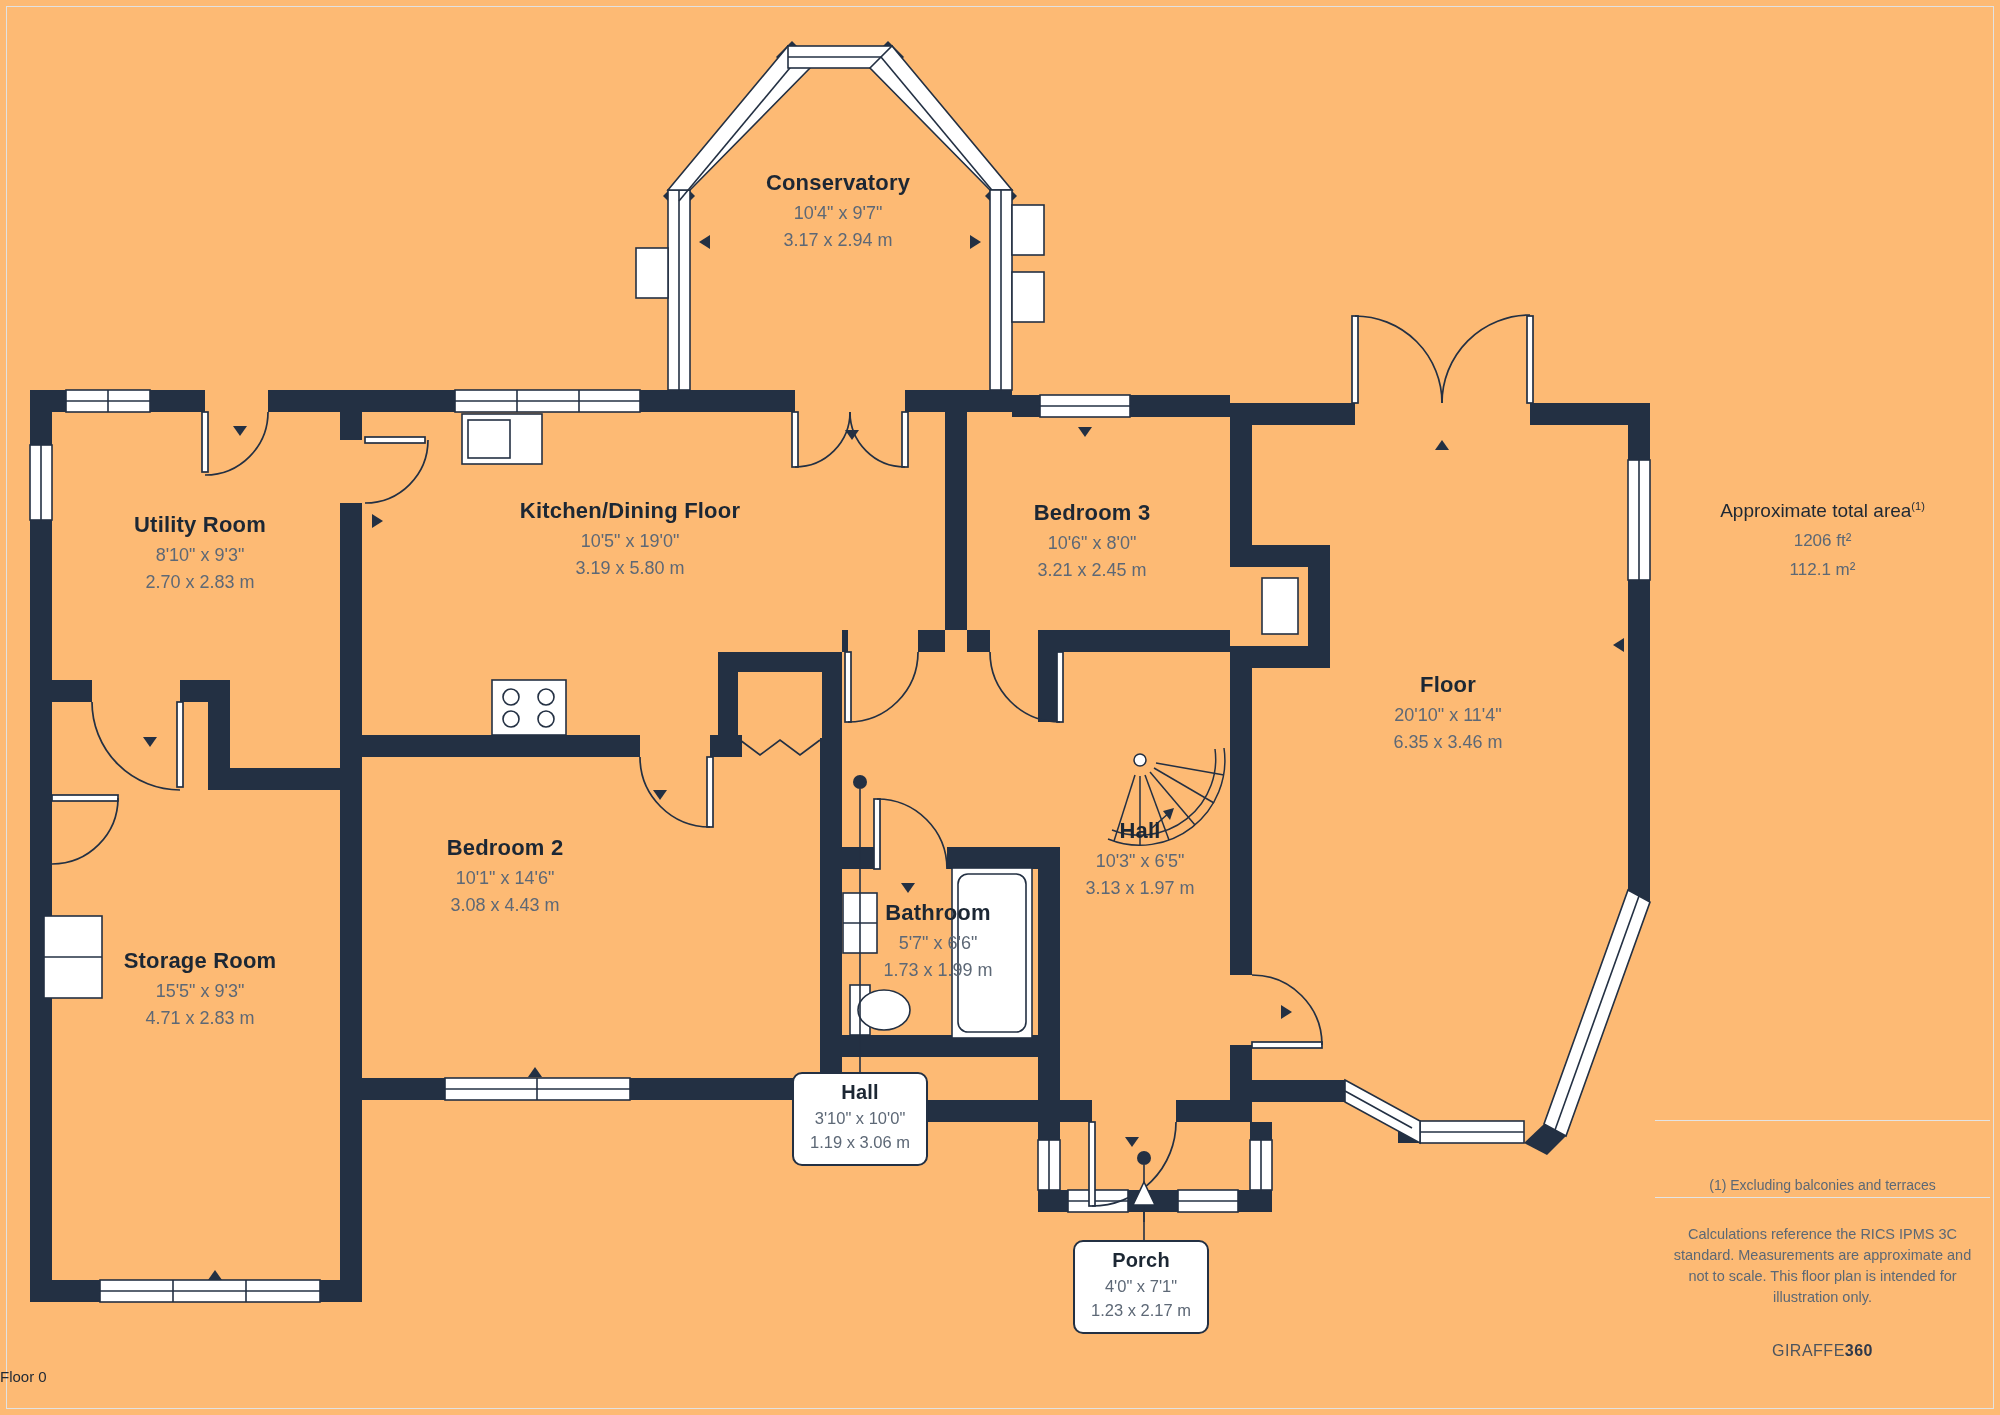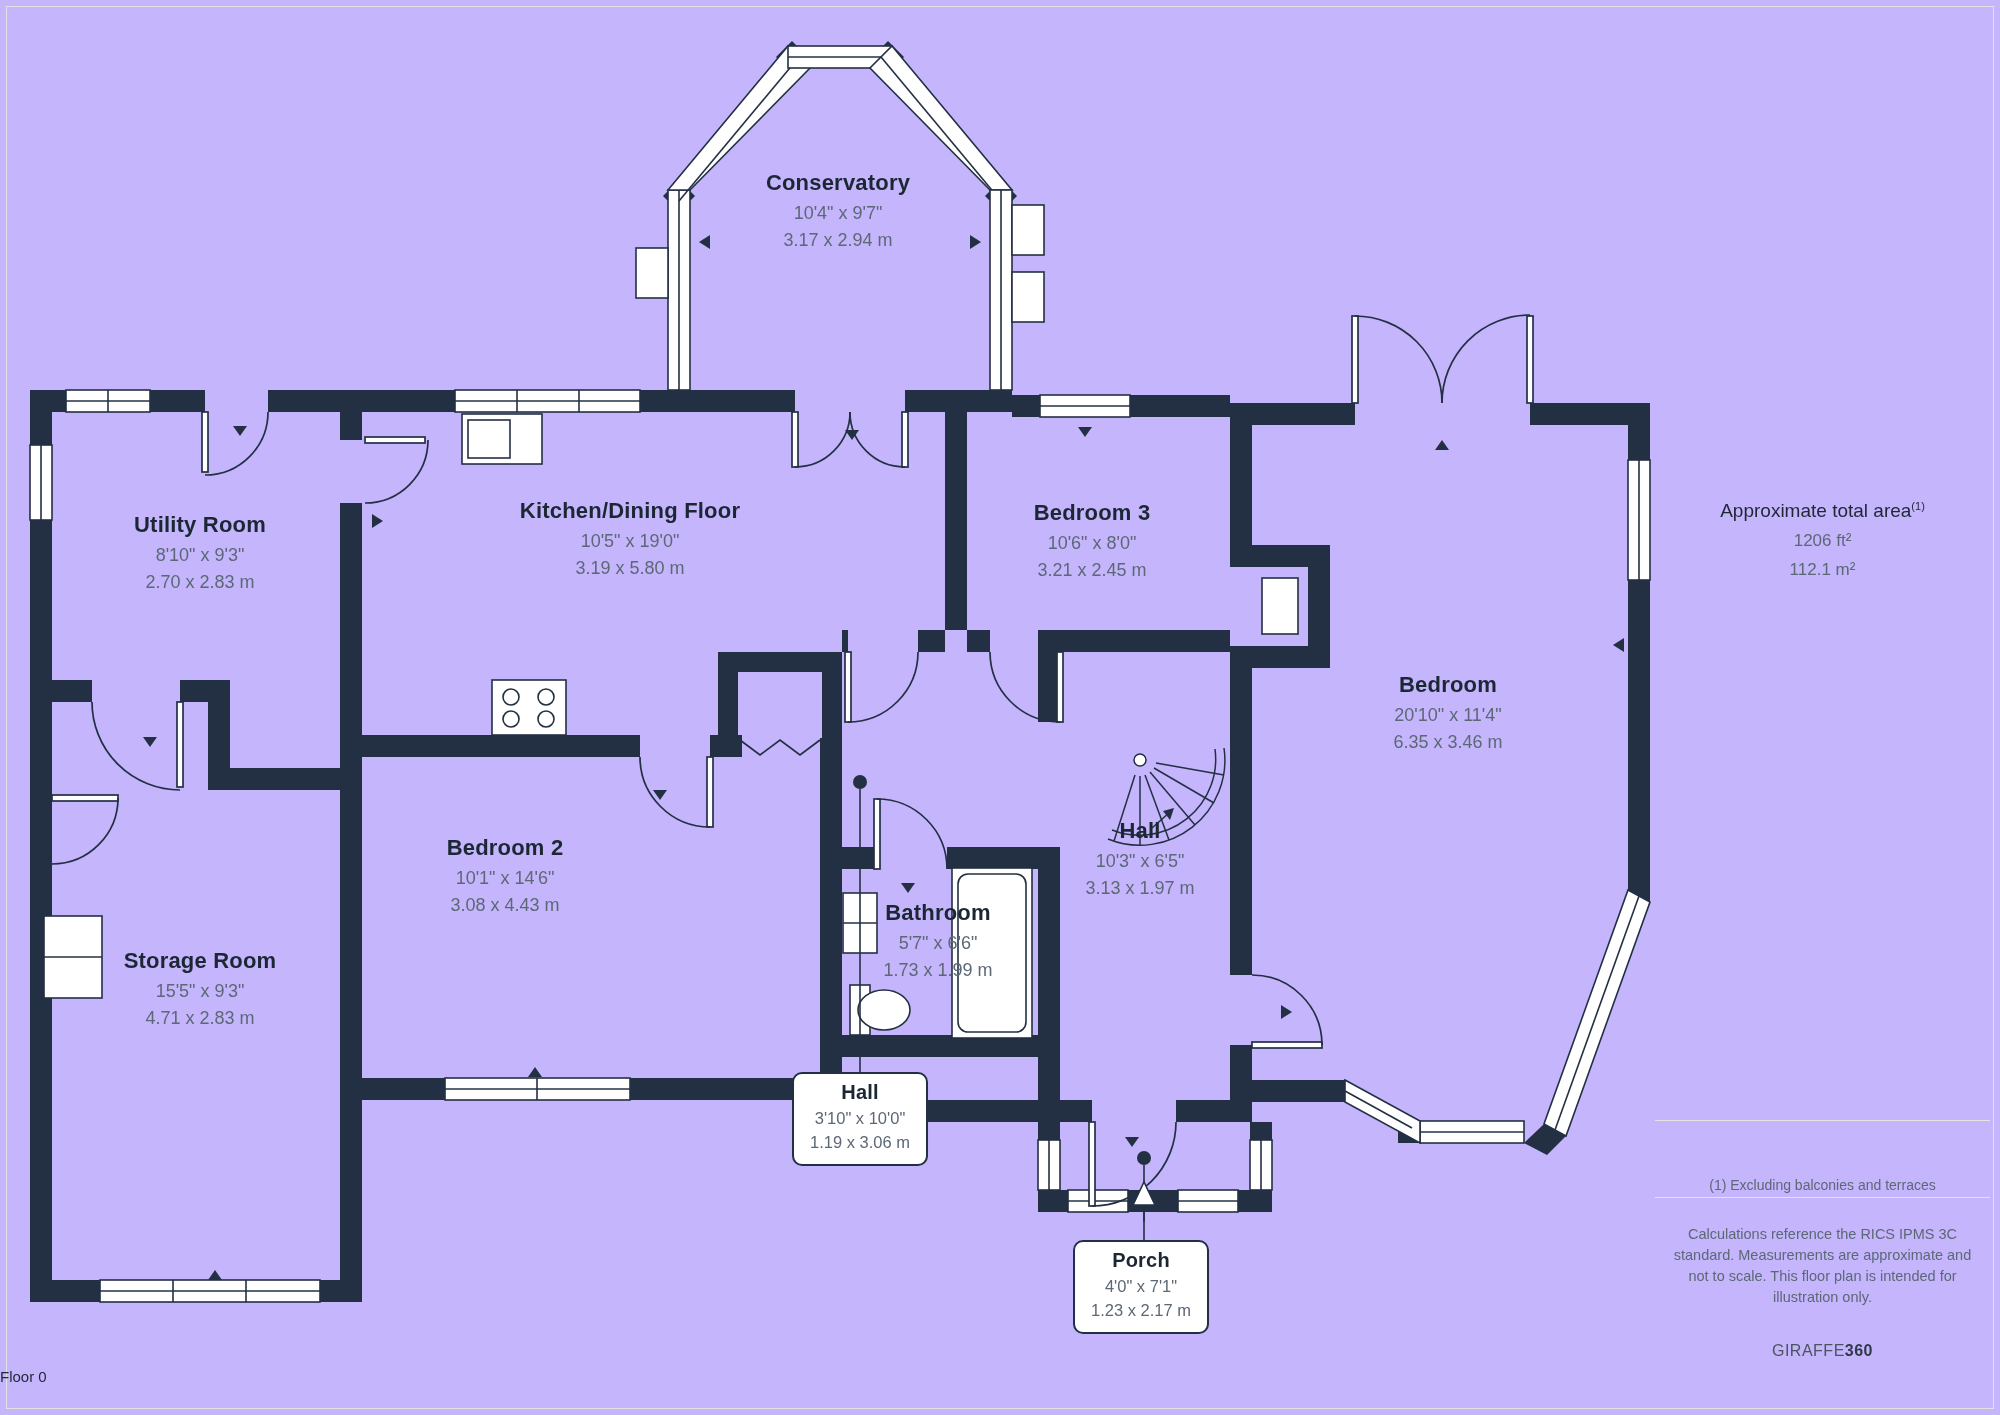--- a/index.html
+++ b/index.html
@@ -1,16 +1,16 @@
 <!DOCTYPE html>
 <html><head>
 <meta charset="utf-8">
 <style>
   html,body{margin:0;padding:0;background:#ffffff;}
-  .page{position:relative;width:2000px;height:1415px;background:#c4b5fd;overflow:hidden;
+  .page{position:relative;width:2000px;height:1415px;background:#fdba74;overflow:hidden;
         font-family:"Liberation Sans","DejaVu Sans",sans-serif;}
   .frame{position:absolute;inset:6px;border:1px solid #e2e2e2;pointer-events:none;}
   .plan-svg{position:absolute;left:0;top:0;}
   .room-label{position:absolute;text-align:center;transform:translateX(-50%);pointer-events:none;white-space:nowrap;}
   .room-name{font-weight:700;font-size:22px;color:#1c2734;letter-spacing:.2px;}
   .room-dims{font-size:18px;color:#5d6876;margin-top:4px;line-height:1.5;}
   .callout{position:absolute;transform:translateX(-50%);text-align:center;background:#fff;
            border:2px solid #233043;border-radius:10px;padding:7px 16px 9px 16px;white-space:nowrap;}
   .callout .room-name{font-size:20px;}
   .callout .room-dims{font-size:16.5px;margin-top:3px;line-height:1.45;}
@@ -299,21 +299,21 @@
       <span>3.19 x 5.80 m</span></div>
   </div>
 
   <div class="room-label" style="left:1092px;top:500px;">
     <div class="room-name">Bedroom 3</div>
     <div class="room-dims"><span>10'6" x 8'0"</span><br>
       <span>3.21 x 2.45 m</span></div>
   </div>
 
   <div class="room-label" style="left:1448px;top:672px;">
-    <div class="room-name">Bedroom</div>
+    <div class="room-name">Floor</div>
     <div class="room-dims"><span>20'10" x 11'4"</span><br>
       <span>6.35 x 3.46 m</span></div>
   </div>
 
   <div class="room-label" style="left:505px;top:835px;">
     <div class="room-name">Bedroom 2</div>
     <div class="room-dims"><span>10'1" x 14'6"</span><br>
       <span>3.08 x 4.43 m</span></div>
   </div>
 

